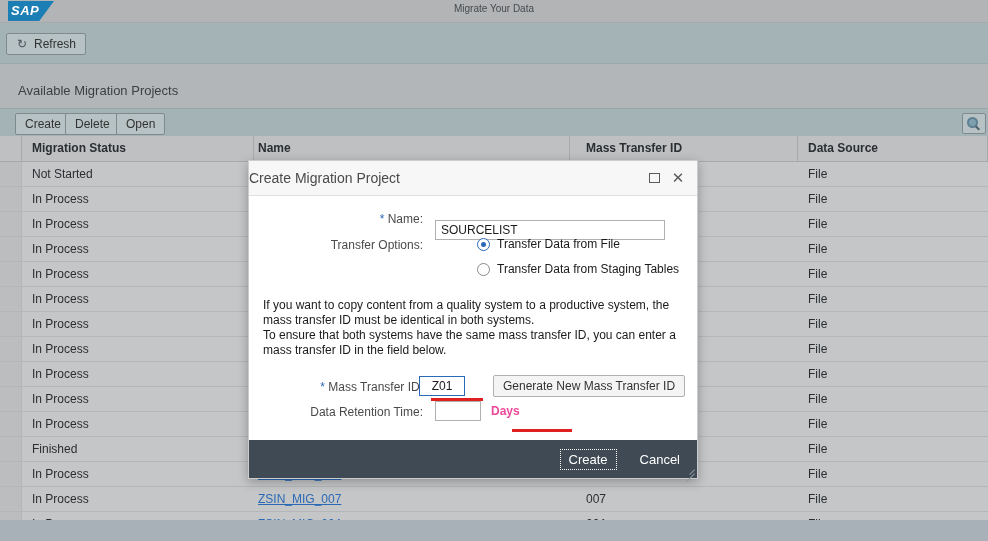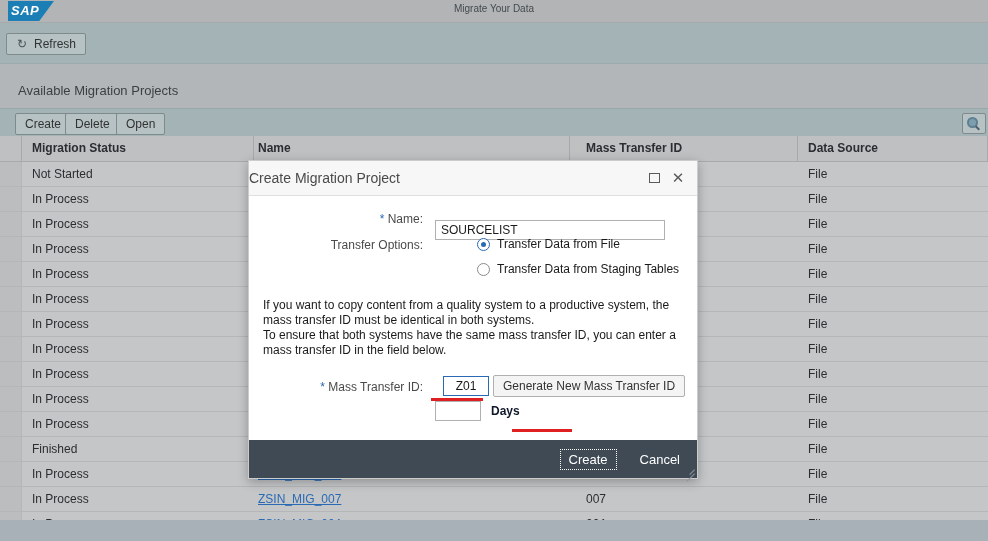--- a/index.html
+++ b/index.html
@@ -342,21 +342,21 @@
   .hint {
     margin: 12px 0 0 0;
     font-size: 12px;
     line-height: 15px;
     color: #1a1a1a;
   }
 
   .mtid-block { position: relative; margin-top: 18px; height: 52px; }
   .input-mtid {
     position: absolute;
-    left: 180px; top: 0;
+    left: 156px; top: 0;
     width: 46px; height: 20px;
     border: 1px solid #2a6ab5;
     text-align: center;
   }
   .red-underline {
     position: absolute;
     left: 168px; top: 22px;
     width: 52px; height: 3px;
     background: #e02020;
   }
@@ -381,21 +381,21 @@
     left: 172px; top: 25px;
     width: 46px; height: 20px;
     border: 1px solid #b0b0b0;
   }
   .days-lbl {
     position: absolute;
     left: 228px; top: 25px;
     line-height: 20px;
     font-size: 12px;
     font-weight: bold;
-    color: #0f172a;
+    color: #ec4899;
   }
   .lbl-mtid { position: absolute; left: 0; top: 0; width: 160px; height: 22px; }
   .lbl-ret  { position: absolute; left: 0; top: 25px; width: 160px; height: 22px; }
 
   .dlg-footer {
     position: relative;
     height: 38px;
     background: #3f4a55;
   }
   .footer-btns {
@@ -635,20 +635,23 @@
       <div class="mtid-block">
         <div class="lbl-mtid">
           <span class="lbl"><span class="req">*</span> <span>Mass Transfer ID:</span></span>
         </div>
         <input class="txtinput input-mtid" type="text" value="Z01" style="">
         <div class="red-underline"></div>
         <div class="btn-gen">
           <span>Generate New Mass Transfer ID</span>
         </div>
 
+        <div class="lbl-ret">
+          <span class="lbl">Data Retention Time:</span>
+        </div>
         <input class="txtinput input-ret" type="text" value="" style="">
         <span class="days-lbl">Days</span>
       </div>
     </div>
 
     <div class="dlg-footer">
       <div class="footer-btns">
         <button class="fbtn focused">Create</button>
         <button class="fbtn">Cancel</button>
       </div>

